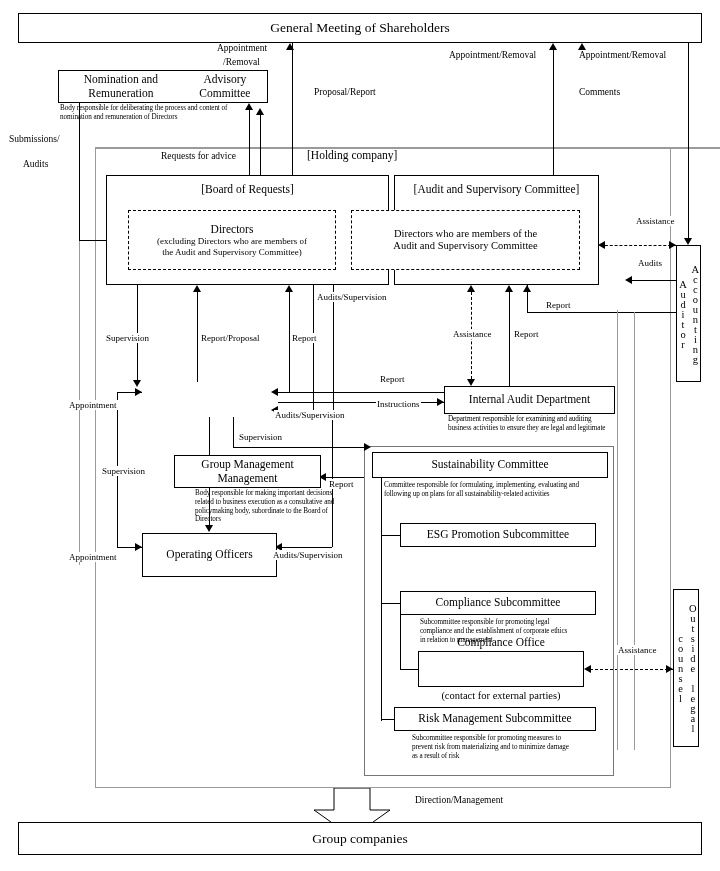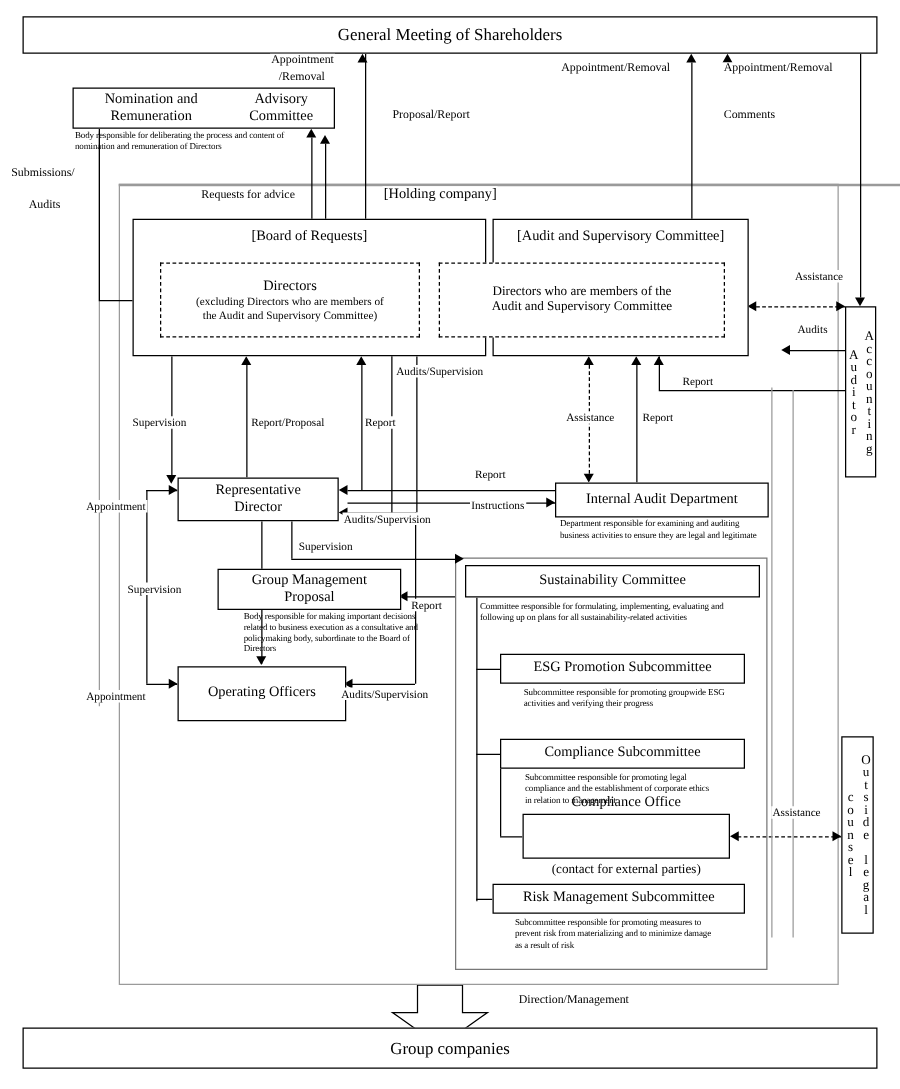--- a/index.html
+++ b/index.html
@@ -73,28 +73,24 @@
   </div>
 
   <div class="box t12" style="left:394px;top:175px;width:205px;height:110px;align-items:flex-start;padding-top:7px;">
     <span>[Audit and Supervisory Committee]</span>
   </div>
   <div class="box dashed t11" style="left:351px;top:210px;width:229px;height:60px;flex-direction:column;z-index:7;">
     <span class="stack">Directors who are members  of the</span>
     <span class="stack">Audit and Supervisory Committee</span>
   </div>
 
-  <div class="box t12" style="left:142px;top:382px;width:129px;height:35px;flex-direction:column;">
-    <span class="stack">Representative</span>
-    <span class="stack">Director</span>
-  </div>
 
   <div class="box t12" style="left:174px;top:455px;width:147px;height:33px;flex-direction:column;">
     <span class="stack">Group Management</span>
-    <span class="stack">Proposal</span>
+    <span class="stack">Management</span>
   </div>
   <div class="note" style="left:195px;top:489px;width:150px;">Body responsible for making important decisions related to business execution as a consultative and policymaking body, subordinate to the Board of Directors</div>
 
   <div class="box t12" style="left:142px;top:533px;width:135px;height:44px;">
     <span>Operating Officers</span>
   </div>
 
   <div class="box t12" style="left:444px;top:386px;width:171px;height:28px;">
     <span>Internal Audit Department</span>
   </div>
@@ -109,21 +105,20 @@
   </div>
 
   <div class="box t12" style="left:372px;top:452px;width:236px;height:26px;">
     <span>Sustainability Committee</span>
   </div>
   <div class="note" style="left:384px;top:481px;width:222px;">Committee responsible for formulating, implementing, evaluating and following up on plans for all sustainability-related activities</div>
 
   <div class="box t12" style="left:400px;top:523px;width:196px;height:24px;">
     <span>ESG Promotion Subcommittee</span>
   </div>
-  <div class="note" style="left:419px;top:550px;width:166px;">Subcommittee responsible for promoting groupwide ESG activities and verifying their progress</div>
 
   <div class="box t12" style="left:400px;top:591px;width:196px;height:24px;">
     <span>Compliance  Subcommittee</span>
   </div>
   <div class="note" style="left:420px;top:618px;width:152px;">Subcommittee responsible for promoting legal compliance and the establishment of corporate ethics in relation to management</div>
 
   <div class="box t12" style="left:418px;top:651px;width:166px;height:36px;flex-direction:column;gap:40px;">
     <span class="stack">Compliance  Office</span>
     <span class="stack t11">(contact for external parties)</span>
   </div>

